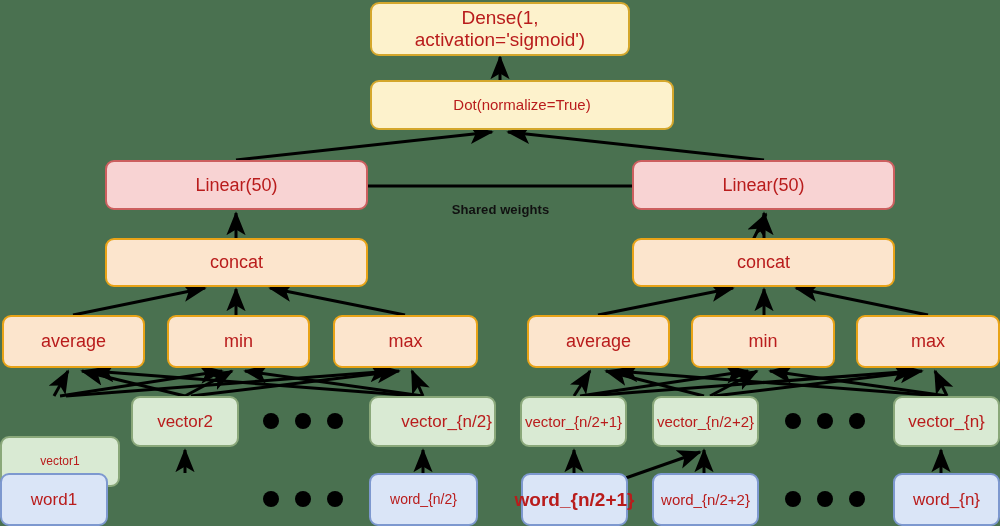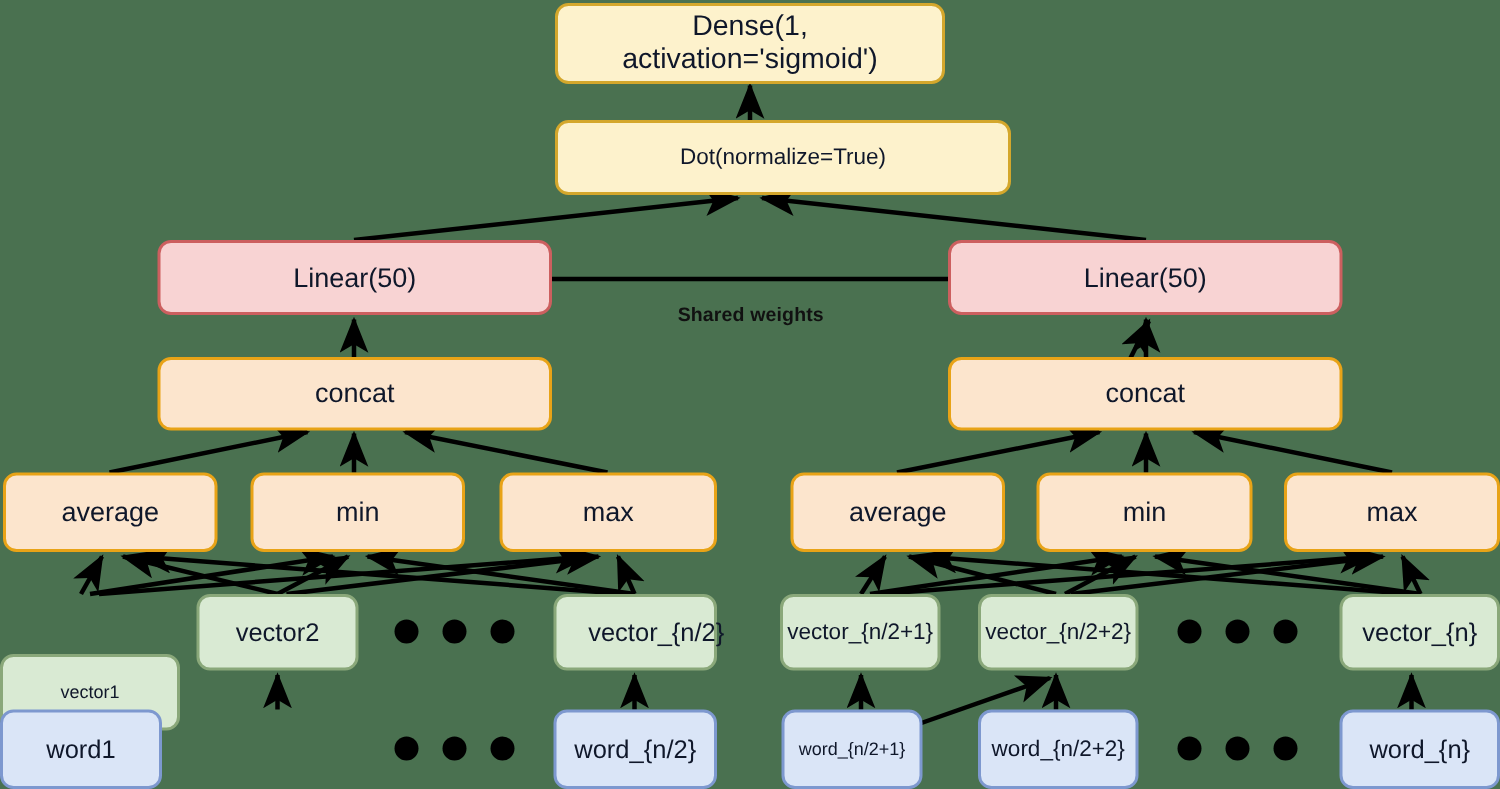--- a/index.html
+++ b/index.html
@@ -12,21 +12,21 @@
   }
   #stage{position:absolute;left:0;top:0;width:1000px;height:526px;}
   svg.edges{position:absolute;left:0;top:0;width:1000px;height:526px;pointer-events:none;}
   .node{
     position:absolute;
     box-sizing:border-box;
     display:flex;align-items:center;justify-content:center;
     text-align:center;
     border-radius:9px;
     border:2px solid;
-    color:#0f172a;
+    color:#b91c1c;
     line-height:1.15;
     white-space:pre-line;
     z-index:3;
   }
   .n-yellow{background:#fdf2cc;border-color:#d4a72c;}
   .n-pink{background:#f8d3d3;border-color:#cc5f5f;}
   .n-peach{background:#fce5cd;border-color:#e8a317;}
   .n-green{background:#d9ead3;border-color:#8aa87a;}
   .n-blue{background:#dae5f7;border-color:#7d98cf;}
   .dots{position:absolute;display:flex;gap:16px;align-items:center;z-index:3;}
@@ -123,40 +123,40 @@
   <div class="node n-peach" style="left:691px;top:315px;width:144px;height:53px;font-size:18px;">min</div>
   <div class="node n-peach" style="left:856px;top:315px;width:144px;height:53px;font-size:18px;">max</div>
 
   <div class="node n-green" style="left:0px;top:396px;width:120px;height:51px;font-size:12px;margin-top:40px;">vector1</div>
   <div class="node n-green" style="left:131px;top:396px;width:108px;height:51px;font-size:17px;">vector2</div>
   <div class="dots" style="left:263px;top:413px;">
     <i></i>
       <i></i>
       <i></i>
   </div>
-  <div class="node n-green" style="left:369px;top:396px;width:109px;height:51px;font-size:17px;padding-left:28px;">vector_{n/2}</div>
+  <div class="node n-green" style="left:369px;top:396px;width:127px;height:51px;font-size:17px;padding-left:28px;">vector_{n/2}</div>
 
   <div class="node n-green" style="left:520px;top:396px;width:107px;height:51px;font-size:15px;">vector_{n/2+1}</div>
   <div class="node n-green" style="left:652px;top:396px;width:107px;height:51px;font-size:15px;">vector_{n/2+2}</div>
   <div class="dots" style="left:785px;top:413px;">
     <i></i>
       <i></i>
       <i></i>
   </div>
   <div class="node n-green" style="left:893px;top:396px;width:107px;height:51px;font-size:17px;">vector_{n}</div>
 
   <div class="node n-blue" style="left:0px;top:473px;width:108px;height:53px;font-size:17px;">word1</div>
   <div class="dots" style="left:263px;top:491px;">
     <i></i>
       <i></i>
       <i></i>
   </div>
-  <div class="node n-blue" style="left:369px;top:473px;width:109px;height:53px;font-size:17px;">word_{n/2}</div>
+  <div class="node n-blue" style="left:369px;top:473px;width:109px;height:53px;font-size:14px;">word_{n/2}</div>
 
-  <div class="node n-blue" style="left:521px;top:473px;width:94px;height:53px;font-size:12px;">word_{n/2+1}</div>
+  <div class="node n-blue" style="left:521px;top:473px;width:107px;height:53px;font-size:19px;font-weight:bold;">word_{n/2+1}</div>
   <div class="node n-blue" style="left:652px;top:473px;width:107px;height:53px;font-size:15px;">word_{n/2+2}</div>
   <div class="dots" style="left:785px;top:491px;">
     <i></i>
       <i></i>
       <i></i>
   </div>
   <div class="node n-blue" style="left:893px;top:473px;width:107px;height:53px;font-size:17px;">word_{n}</div>
 
 </div>
 

